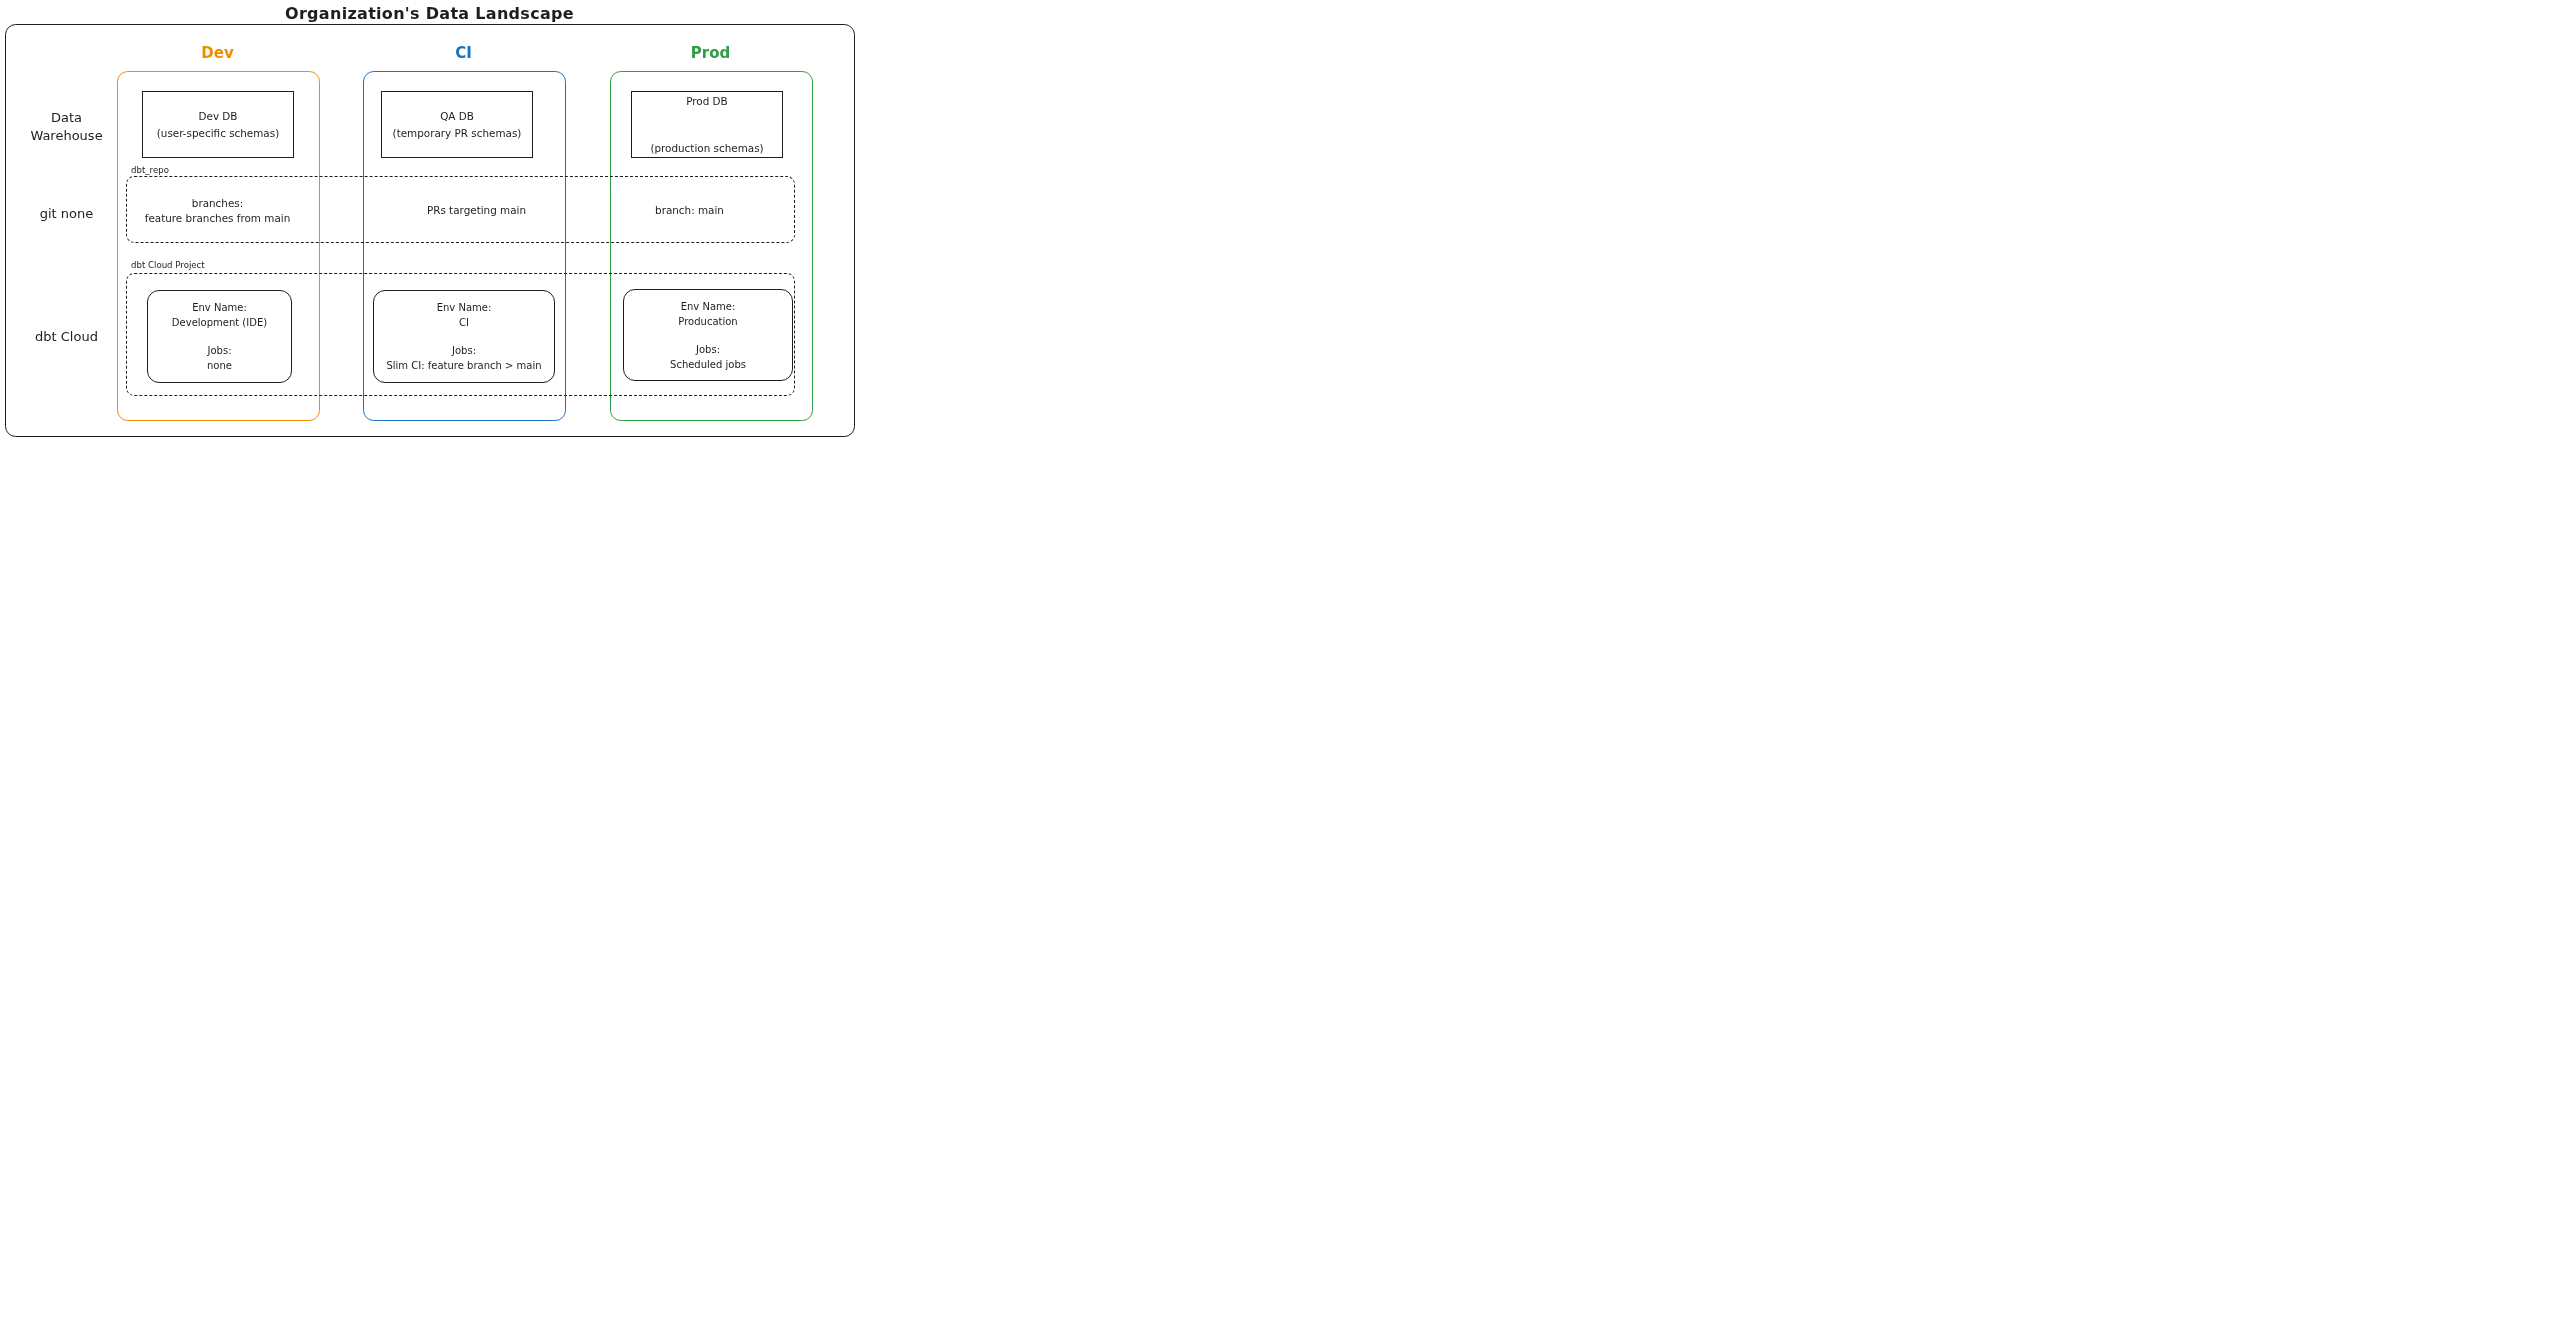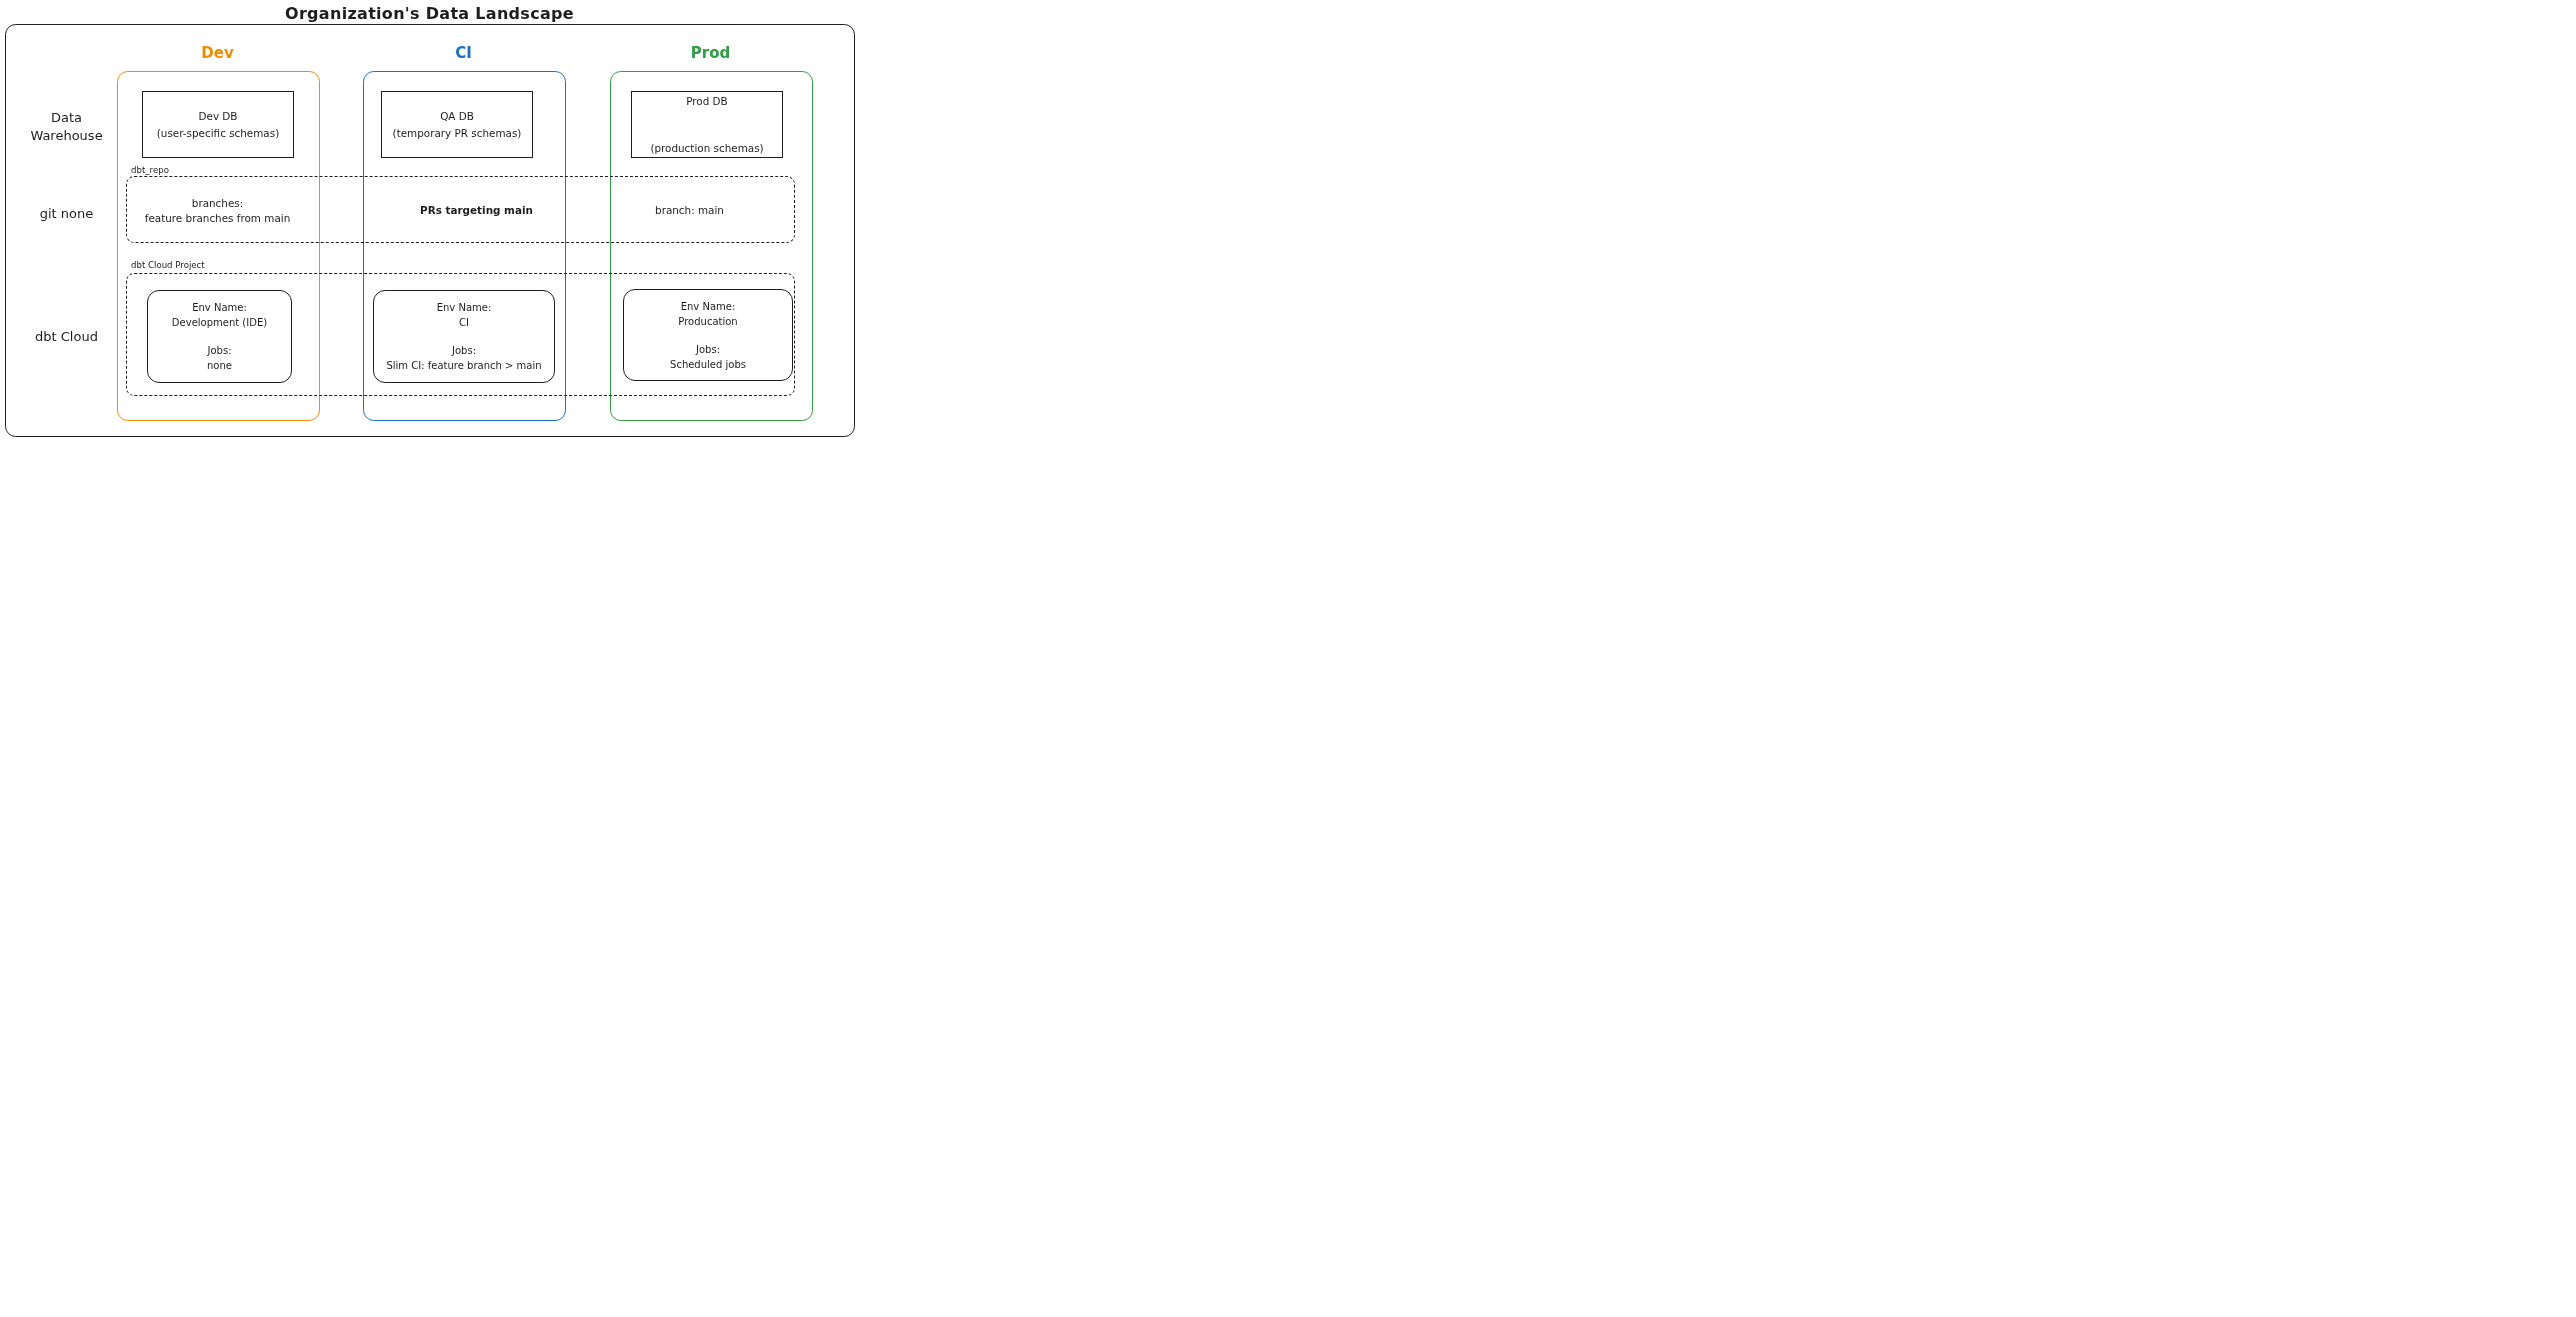--- a/index.html
+++ b/index.html
@@ -39,21 +39,21 @@
 
   .band{position:absolute;left:126px;width:667px;border:1.2px dashed #1e1e1e;border-radius:8.3px;background:transparent;}
   .band-git{top:176px;height:65px;}
   .band-cloud{top:273px;height:121px;}
   .band-label{position:absolute;left:131px;font-size:8.6px;font-weight:500;}
   .bl-git{top:165px;}
   .bl-cloud{top:260px;}
 
   .git-text{position:absolute;text-align:center;font-size:10.4px;line-height:1.45;}
   .gt-dev{left:117px;width:201px;top:196px;}
-  .gt-ci{left:363px;width:227px;top:203px;font-weight:bold;}
+  .gt-ci{left:363px;width:227px;top:203px;}
   .gt-prod{left:610px;width:159px;top:203px;}
 
   .env-box{position:absolute;border:1.5px solid #1e1e1e;border-radius:12px;background:#fff;
            display:flex;flex-direction:column;justify-content:center;align-items:center;
            font-size:10px;line-height:1.5;text-align:center;padding:3.6px 2.4px;box-sizing:border-box;}
   .env-dev{left:147px;top:290px;width:145px;height:93px;}
   .env-ci{left:373px;top:290px;width:182px;height:93px;}
   .env-prod{left:623px;top:289px;width:170px;height:92px;}
   .env-spacer{height:13px;}
 </style>

